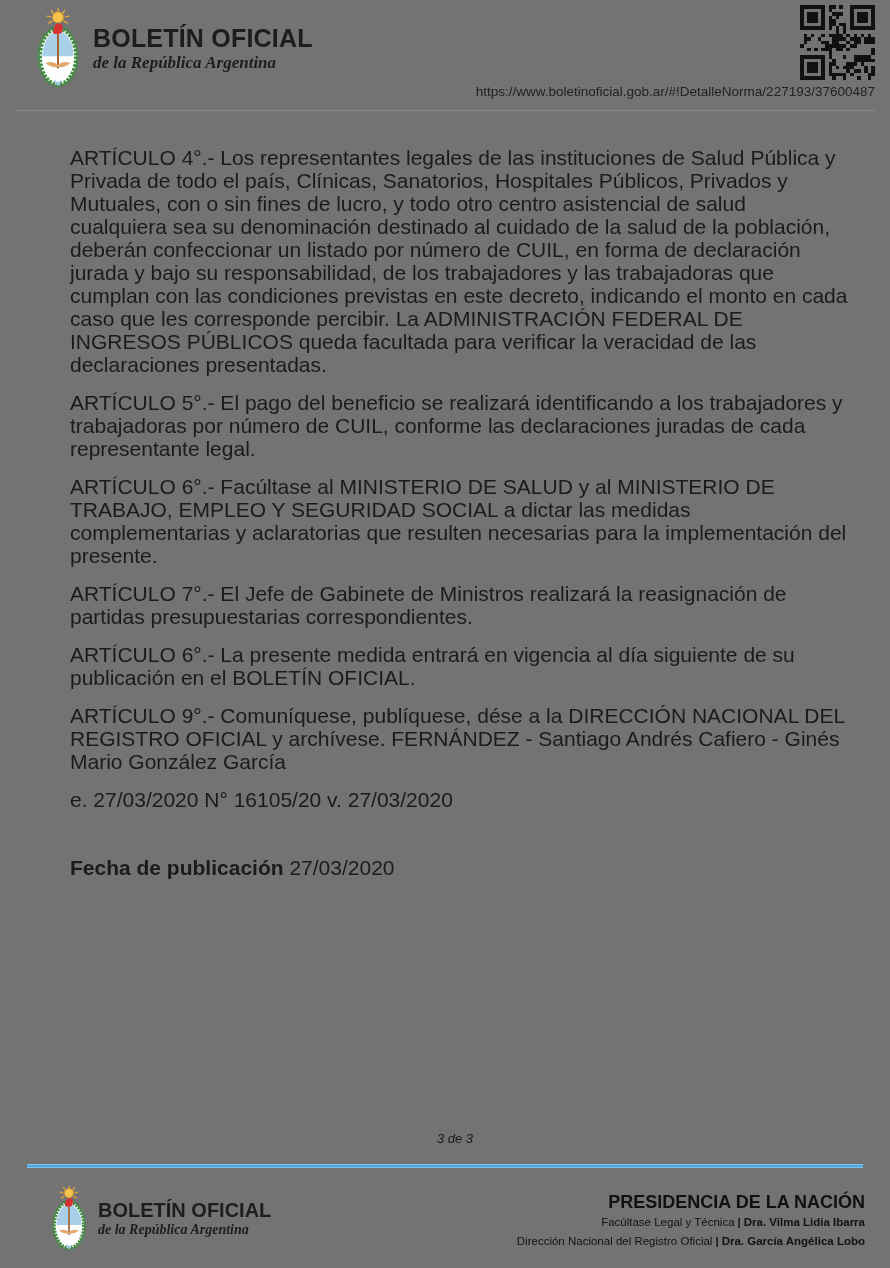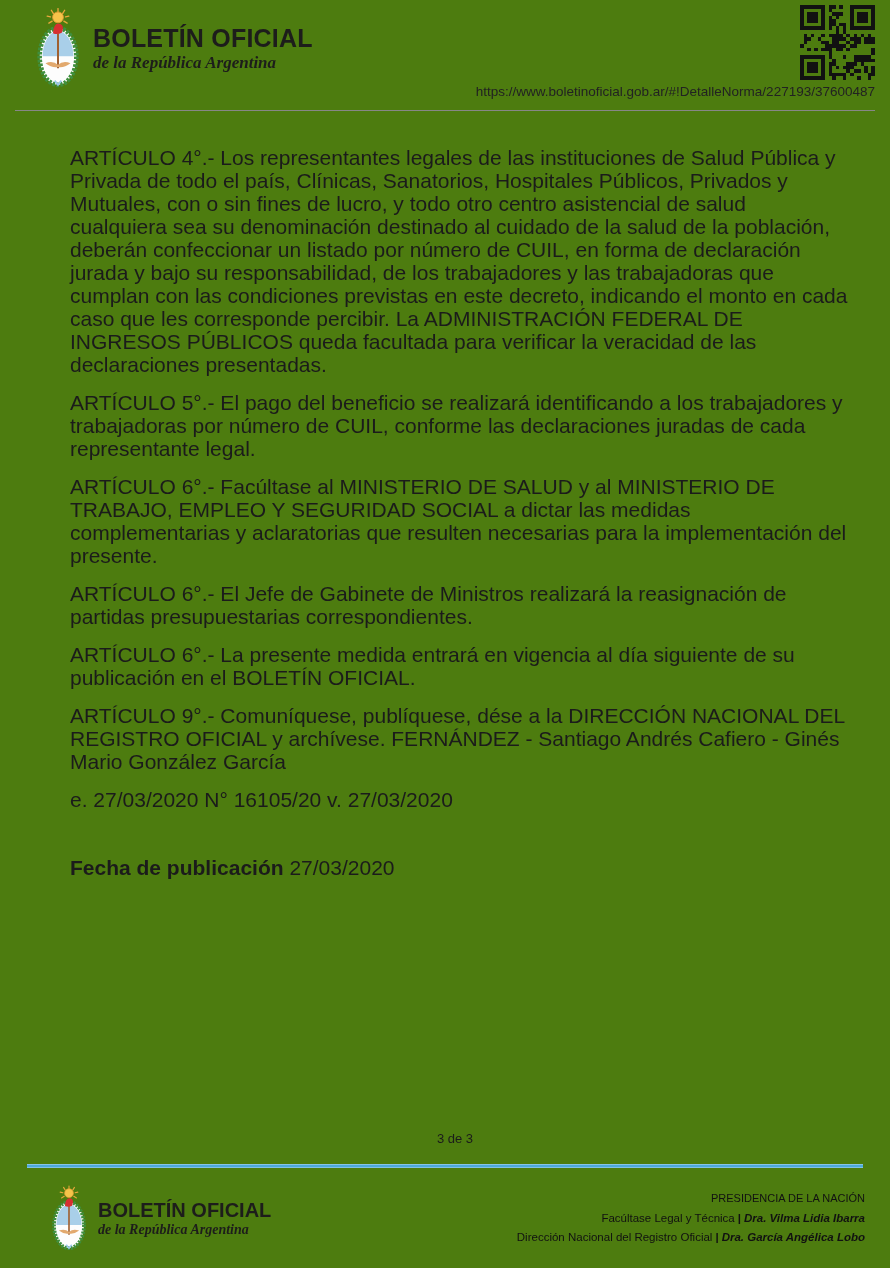--- a/index.html
+++ b/index.html
@@ -1,49 +1,49 @@
 <!DOCTYPE html>
 <html><head>
 <meta charset="utf-8">
 <style>
   html,body{margin:0;padding:0;background:#ffffff;}
   .page{
-    position:relative;width:890px;height:1268px;background:#4d7c0f;
+    position:relative;width:890px;height:1268px;background:#737373;
     font-family:"Liberation Sans","DejaVu Sans",sans-serif;color:#1b1b1b;
     overflow:hidden;
   }
   
   .header-brand{position:absolute;left:33px;top:6px;display:flex;align-items:center;gap:10px;}
   .emblem-lg{width:50px;height:86px;flex:0 0 auto;}
   .brand-title-lg{font-size:25px;font-weight:bold;color:#1d1d1b;letter-spacing:.2px;line-height:1.05;}
   .brand-sub-lg{font-family:"Liberation Serif","DejaVu Serif",serif;font-style:italic;font-weight:bold;
     font-size:17px;color:#1d1d1b;margin-top:2px;}
   .qr-box{position:absolute;top:5px;right:15px;width:75px;height:75px;}
   .url-line{position:absolute;top:84px;right:15px;font-size:13.5px;color:#222;}
   .header-rule{position:absolute;top:110px;left:15px;right:15px;height:1px;background:#878787;}
   
   .content{position:absolute;top:146px;left:70px;width:778px;font-size:21px;line-height:23px;color:#1b1b1b;}
   .content p{margin:0 0 15px 0;}
   p.edict{margin-top:8px;margin-bottom:0;}
   p.pubdate{margin-top:45px;margin-bottom:0;}
   .pub-label{font-weight:bold;text-align:center;}
   
-  .page-num{position:absolute;top:1131px;left:70px;width:770px;text-align:center;font-size:13px;color:#1b1b1b;}
+  .page-num{position:absolute;top:1131px;left:70px;width:770px;text-align:center;font-size:13px;color:#1b1b1b;font-style:italic;}
   .accent-line{position:absolute;top:1164px;left:27px;width:836px;height:4px;
     background:linear-gradient(180deg,#a5d4ef 0%,#4da9db 35%,#4da9db 70%,#a5d4ef 100%);}
   .footer-brand{position:absolute;left:48px;top:1185px;display:flex;align-items:center;gap:8px;}
   .emblem-sm{width:42px;height:68px;flex:0 0 auto;}
   .brand-title-sm{font-size:20px;font-weight:bold;color:#1d1d1b;line-height:1.05;}
   .brand-sub-sm{font-family:"Liberation Serif","DejaVu Serif",serif;font-style:italic;font-weight:bold;
     font-size:14px;color:#1d1d1b;margin-top:1px;}
   .footer-right{position:absolute;right:25px;top:1192px;text-align:right;color:#111;}
-  .presidency{font-size:11px;font-weight:normal;margin-bottom:5px;}
+  .presidency{font-size:18px;font-weight:bold;}
   .official{font-size:11.5px;line-height:19px;}
   .official .sep{font-weight:bold;padding:0 3px;}
-  .official .name{font-weight:bold;font-style:italic;}
+  .official .name{font-weight:bold;}
   .defs-hidden{position:absolute;width:0;height:0;overflow:hidden;}
 </style>
 </head>
 <body>
 
 <svg class="defs-hidden" aria-hidden="true">
   <defs>
     <g id="escudo">
       <g stroke="#e8a83c" stroke-width="1.6" stroke-linecap="round">
         <line x1="30" y1="1.5" x2="30" y2="5.5"></line>
@@ -303,21 +303,21 @@
   <div class="url-line">https://www.boletinoficial.gob.ar/#!DetalleNorma/227193/37600487</div>
 
   <div class="header-rule"></div>
 
   <div class="content">
     <div>
 
     <p class="para">ARTÍCULO 4°.- Los representantes legales de las instituciones de Salud Pública y Privada de todo el país, Clínicas, Sanatorios, Hospitales Públicos, Privados y Mutuales, con o sin fines de lucro, y todo otro centro asistencial de salud cualquiera sea su denominación destinado al cuidado de la salud de la población, deberán confeccionar un listado por número de CUIL, en forma de declaración jurada y bajo su responsabilidad, de los trabajadores y las trabajadoras que cumplan con las condiciones previstas en este decreto, indicando el monto en cada caso que les corresponde percibir. La ADMINISTRACIÓN FEDERAL DE INGRESOS PÚBLICOS queda facultada para verificar la veracidad de las declaraciones presentadas.</p>
         <p class="para">ARTÍCULO 5°.- El pago del beneficio se realizará identificando a los trabajadores y trabajadoras por número de CUIL, conforme las declaraciones juradas de cada representante legal.</p>
         <p class="para">ARTÍCULO 6°.- Facúltase al MINISTERIO DE SALUD y al MINISTERIO DE TRABAJO, EMPLEO Y SEGURIDAD SOCIAL a dictar las medidas complementarias y aclaratorias que resulten necesarias para la implementación del presente.</p>
-        <p class="para">ARTÍCULO 6°.- El Jefe de Gabinete de Ministros realizará la reasignación de partidas presupuestarias correspondientes.</p>
+        <p class="para">ARTÍCULO 7°.- El Jefe de Gabinete de Ministros realizará la reasignación de partidas presupuestarias correspondientes.</p>
         <p class="para">ARTÍCULO 6°.- La presente medida entrará en vigencia al día siguiente de su publicación en el BOLETÍN OFICIAL.</p>
         <p class="para">ARTÍCULO 9°.- Comuníquese, publíquese, dése a la DIRECCIÓN NACIONAL DEL REGISTRO OFICIAL y archívese. FERNÁNDEZ - Santiago Andrés Cafiero - Ginés Mario González García</p>
       </div>
     <p class="edict">e. 27/03/2020 N° 16105/20 v. 27/03/2020</p>
     <p class="pubdate">
       <span class="pub-label">Fecha de publicación</span>
       <span>27/03/2020</span>
     </p>
   </div>
 

